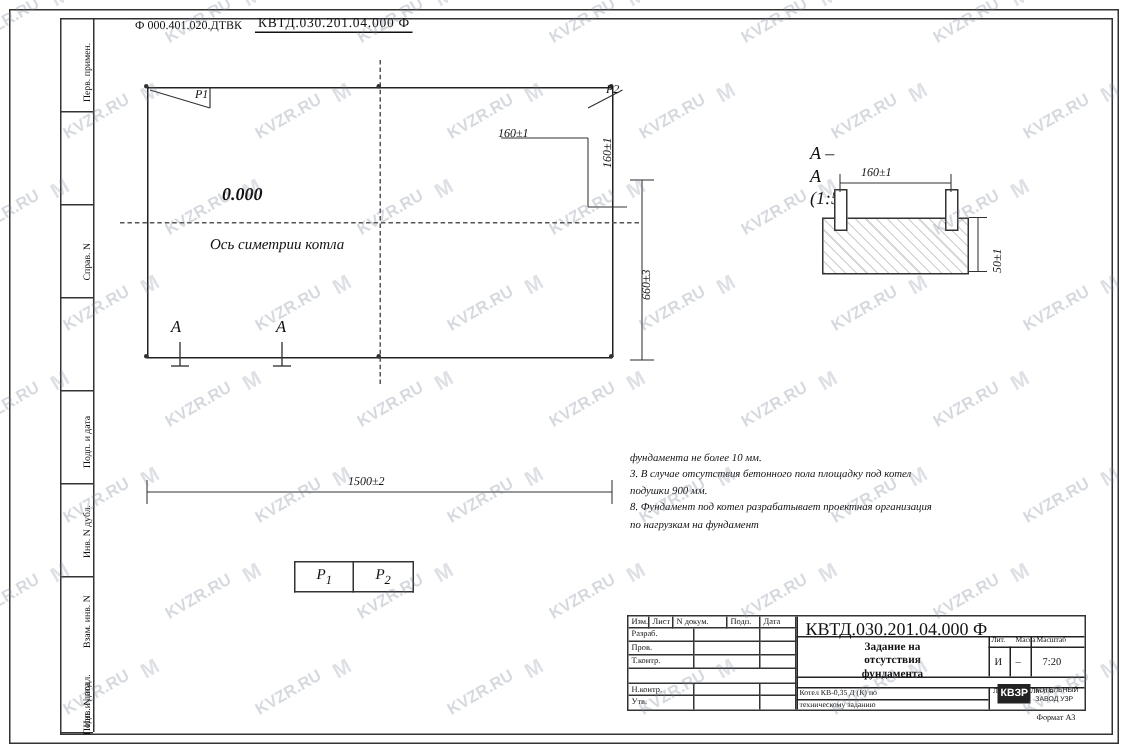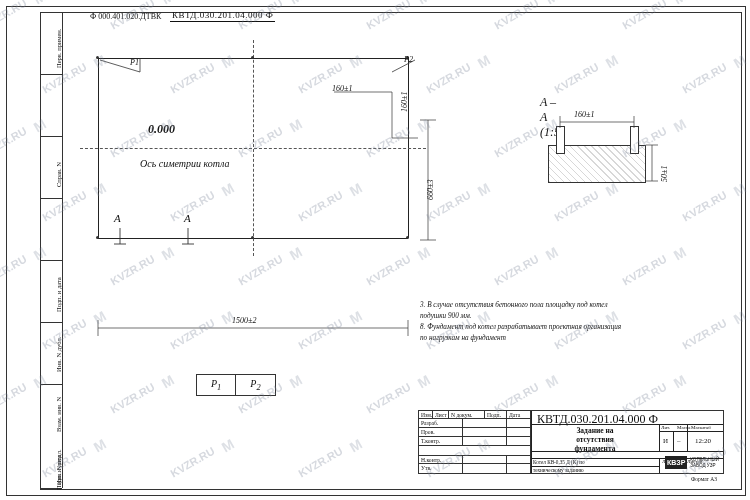--- a/index.html
+++ b/index.html
@@ -161,20 +161,21 @@
     <line x1="40" y1="26" x2="40" y2="38" stroke="#333" stroke-width="0.7"></line>
     <line x1="114" y1="26" x2="114" y2="38" stroke="#333" stroke-width="0.7"></line>
     <line x1="132" y1="55" x2="132" y2="91" stroke="#333" stroke-width="0.7"></line>
     <line x1="126" y1="55" x2="138" y2="55" stroke="#333" stroke-width="0.7"></line>
     <line x1="126" y1="91" x2="138" y2="91" stroke="#333" stroke-width="0.7"></line>
   </svg>
   <div class="lbl lbl-i" style="left:574px;top:110px;">160±1</div>
   <div class="lbl lbl-i rot90" style="left:660px;top:182px;">50±1</div>
 
   <div class="notes">
+    <div>фундамента не более 10 мм.</div>
     <div>3. В случае отсутствия бетонного пола площадку под котел</div>
     <div>подушки 900 мм.</div>
     <div>8. Фундамент под котел разрабатывает проектная организация</div>
     <div>по нагрузкам на фундамент</div>
   </div>
 
   <table class="ptable">
     <tbody>
         <tr>
       <td class="hd"><span>P</span><sub>1</sub></td>
@@ -229,21 +230,21 @@
     <div class="tbmid" style="left:114px;top:15px;width:124px;">Задание на</div>
     <div class="tbmid" style="left:114px;top:24px;width:124px;">отсутствия</div>
     <div class="tbmid" style="left:114px;top:33px;width:124px;">фундамента</div>
 
     <div style="position:absolute;left:242px;top:14px;font-size:5px;">Лит.</div>
     <div style="position:absolute;left:258px;top:14px;font-size:5px;">Масса</div>
     <div style="position:absolute;left:272px;top:14px;font-size:5px;">Масштаб</div>
 
     <div style="position:absolute;left:244px;top:26px;font-size:7px;">И</div>
     <div style="position:absolute;left:258px;top:26px;font-size:7px;">–</div>
-    <div style="position:absolute;left:276px;top:26px;font-size:7px;">12:20</div>
+    <div style="position:absolute;left:276px;top:26px;font-size:7px;">7:20</div>
 
     <div style="position:absolute;left:243px;top:48px;font-size:5px;">Лист</div>
     <div style="position:absolute;left:268px;top:48px;font-size:5px;">Листов</div>
 
     <div style="position:absolute;left:114px;top:48px;font-size:5.2px;">Котел КВ-0,35  Д (К) по</div>
     <div style="position:absolute;left:114px;top:56px;font-size:5.2px;">техническому заданию</div>
 
     <div class="logo">
       <div class="logomark">КВЗР</div>
       <div class="logotext">

